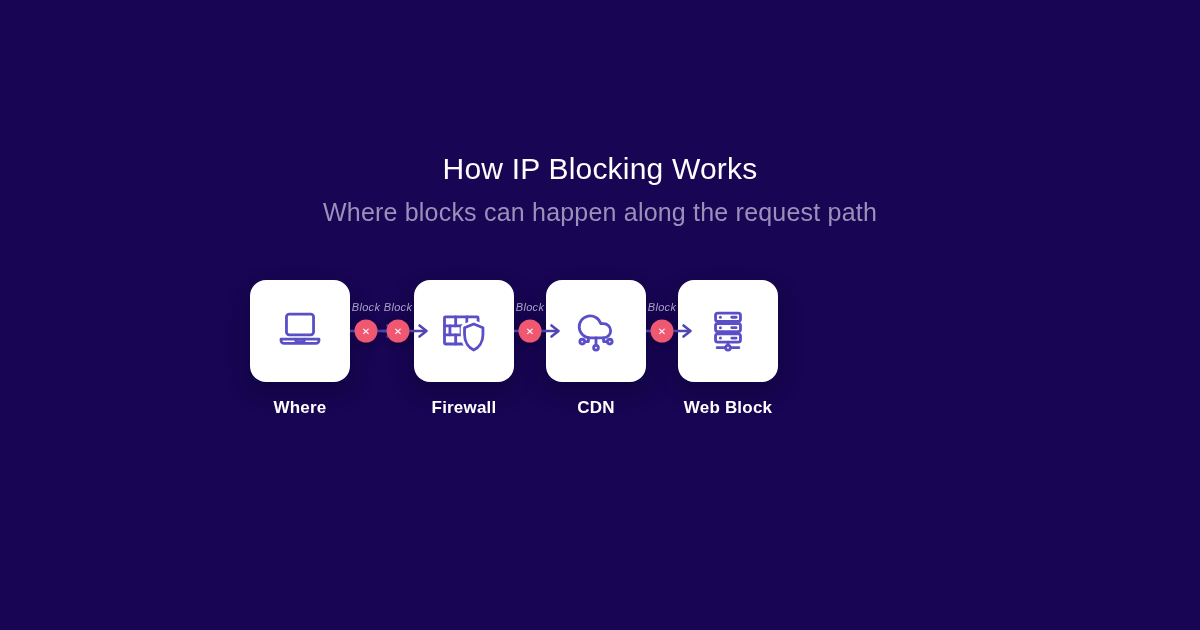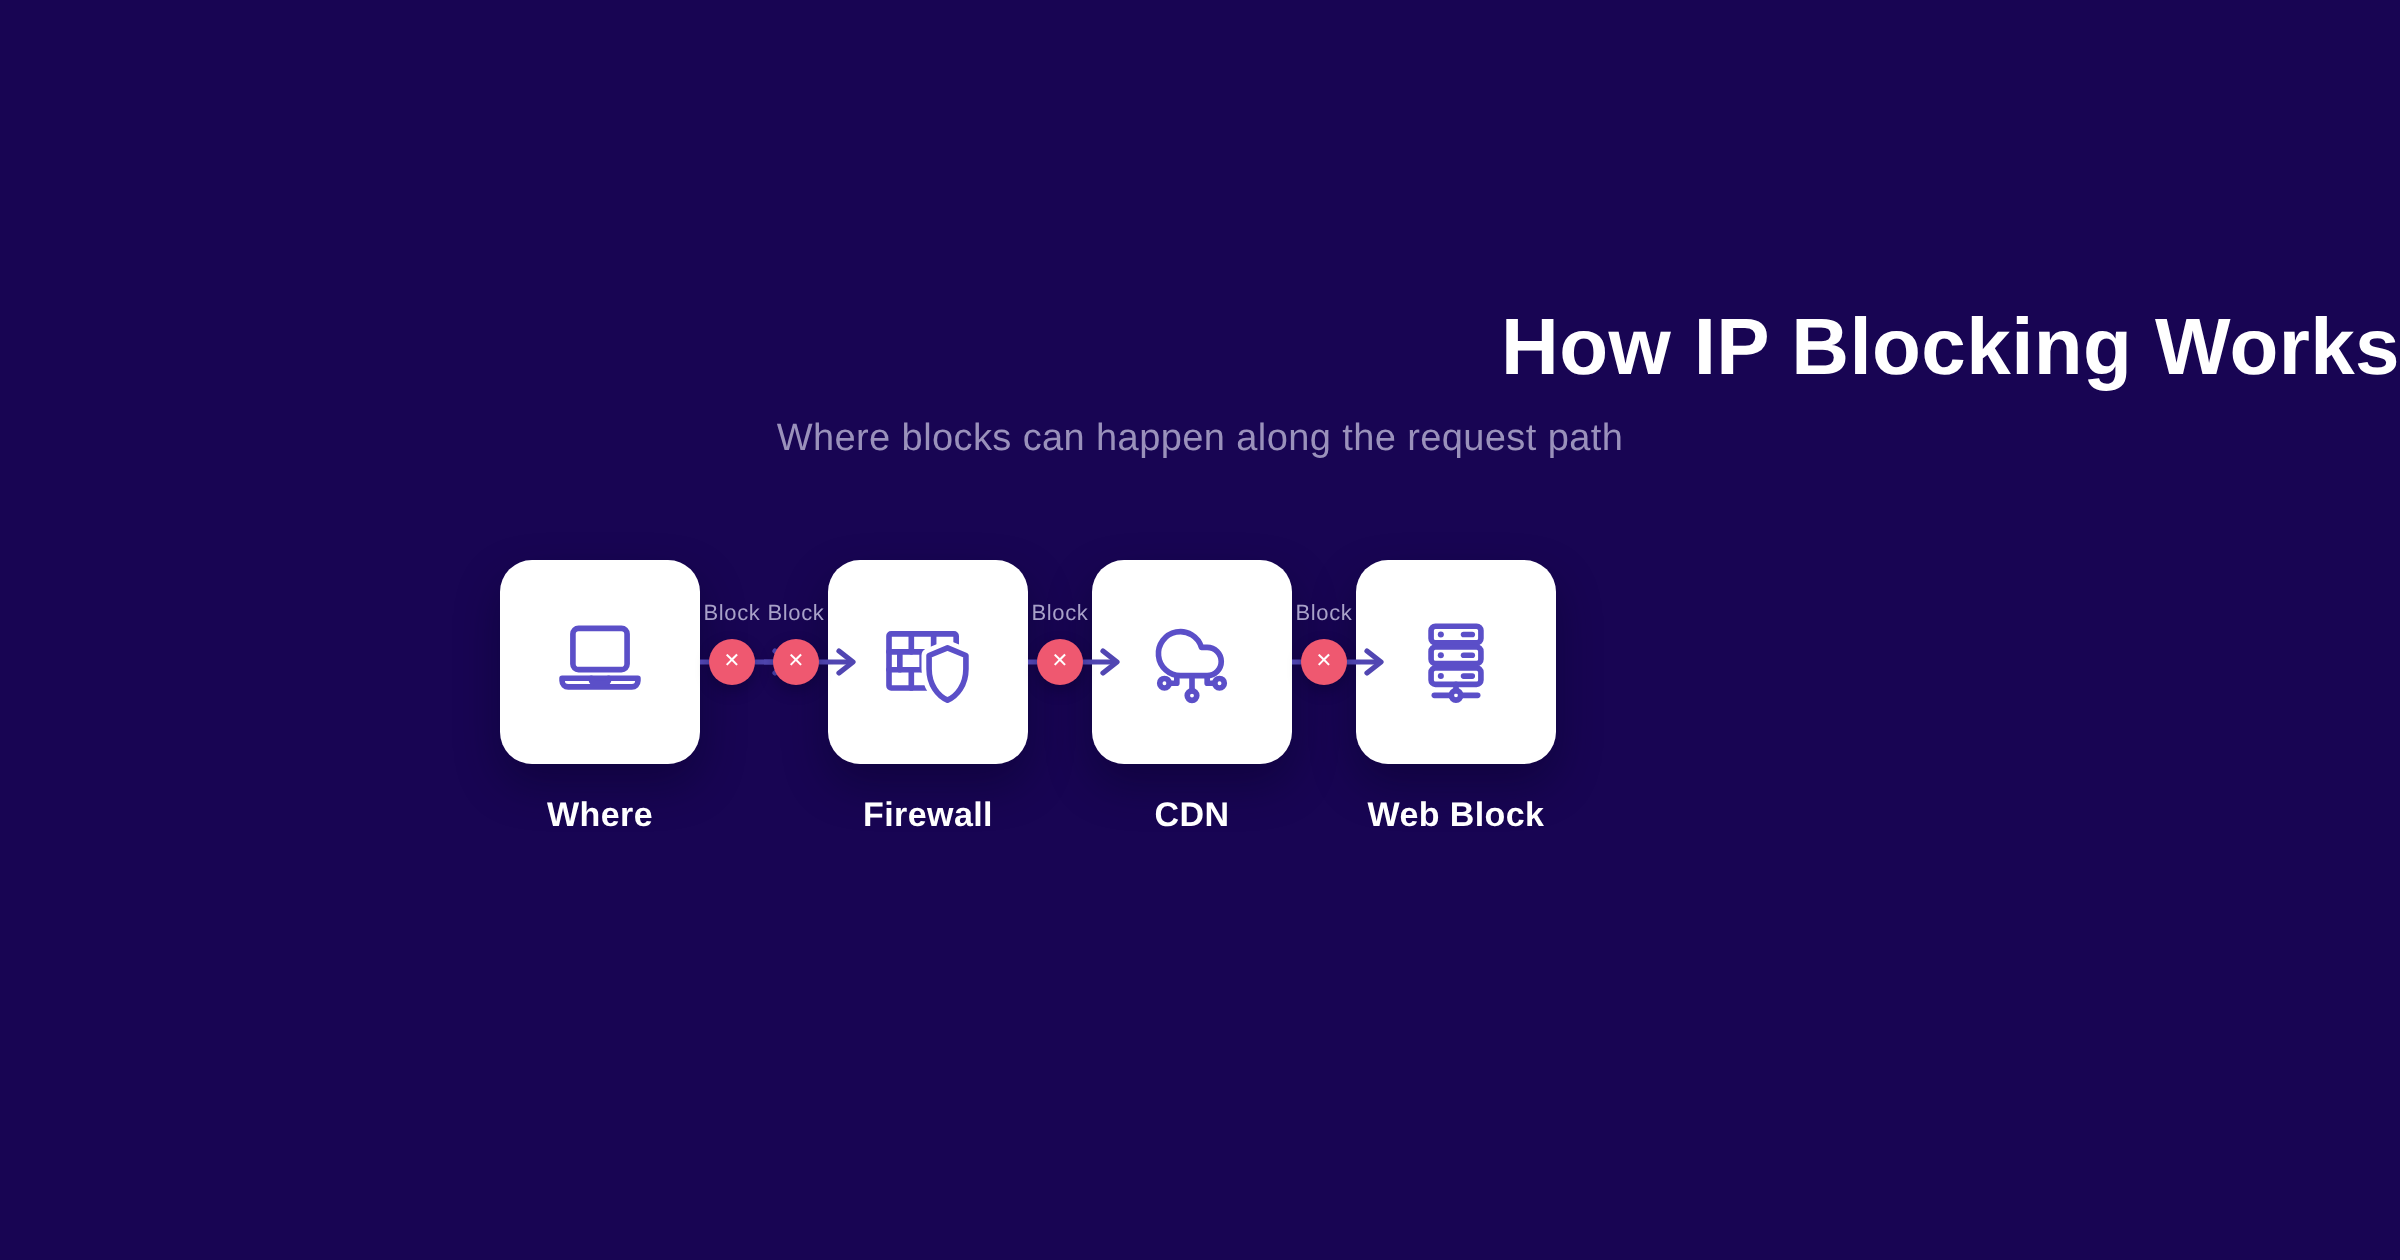--- a/index.html
+++ b/index.html
@@ -8,33 +8,33 @@
   }
   *{box-sizing:border-box; margin:0; padding:0;}
   html,body{width:1200px; height:630px;}
   body{
     background:var(--background);
     font-family:"Liberation Sans","DejaVu Sans",sans-serif;
     overflow:hidden;
   }
   .canvas{position:relative; width:1200px; height:630px;}
   .header{position:absolute; top:152px; left:0; right:0; text-align:center;}
-  .title{font-size:40px; line-height:1.1; font-weight:700; color:var(--title); letter-spacing:.2px;text-align:right;}
-  .subtitle{margin-top:13px; font-size:19px; font-weight:400; color:var(--subtitle); letter-spacing:.2px;text-align:center;}
+  .title{font-size:30px; line-height:1.1; font-weight:400; color:var(--title); letter-spacing:.2px;}
+  .subtitle{margin-top:13px; font-size:25px; font-weight:400; color:var(--subtitle); letter-spacing:.2px;text-align:center;}
   .flow{position:absolute; top:280px; left:250px; display:flex; align-items:flex-start;}
   .node{width:100px; display:flex; flex-direction:column; align-items:center;}
   .card{
     width:100px; height:102px; background:var(--card); border-radius:16px;
     display:flex; align-items:center; justify-content:center;
     box-shadow:0 10px 22px rgba(5,0,35,.38);
     color:var(--icon-stroke);
   }
   .card svg{display:block;}
   .node-label{margin-top:16px; font-size:17px; font-weight:700; color:var(--node-label); letter-spacing:.2px; white-space:nowrap;}
-  .connector{position:relative; width:32px; height:102px; color:var(--arrow);}
+  .connector{position:relative; width:32px; height:102px; color:var(--arrow);font-style:italic;}
   .connector .arrow-svg{position:absolute; top:0; left:0;}
   .block-label{
     position:absolute; top:21px; left:-10px; right:-10px; text-align:center;
     font-size:11px; font-weight:500; color:var(--block-label); letter-spacing:.3px;
   }
   .badge{
     position:absolute; left:50%; top:51px; transform:translate(-50%,-50%);
     width:23px; height:23px; border-radius:50%; background:var(--badge);
     color:#fff; font-size:10px; font-weight:700; line-height:1;
     display:flex; align-items:center; justify-content:center;

